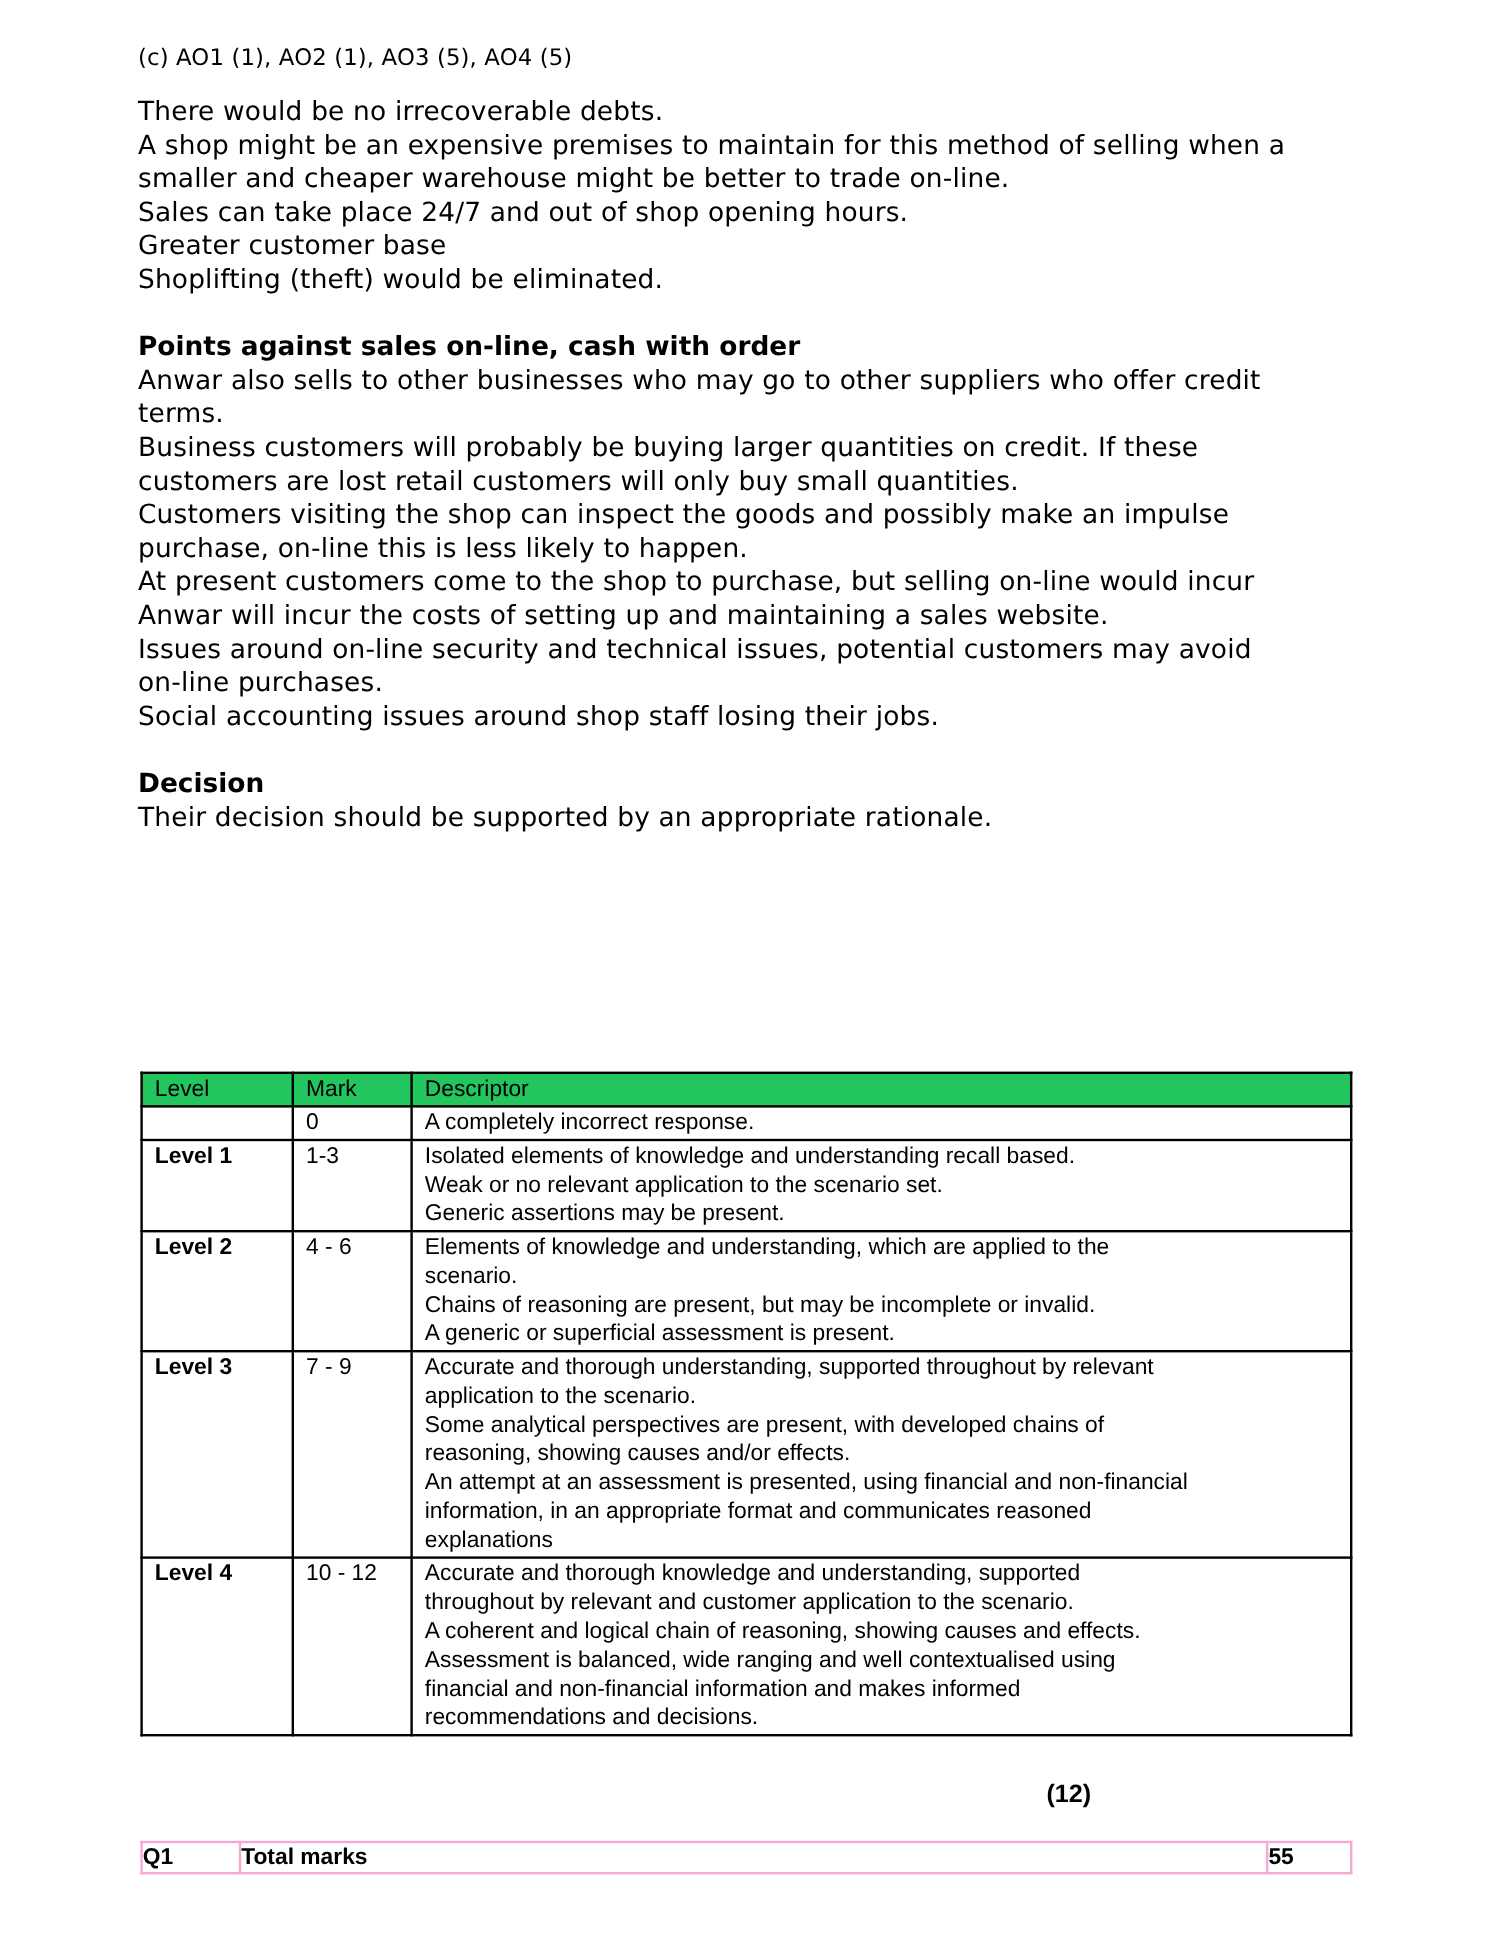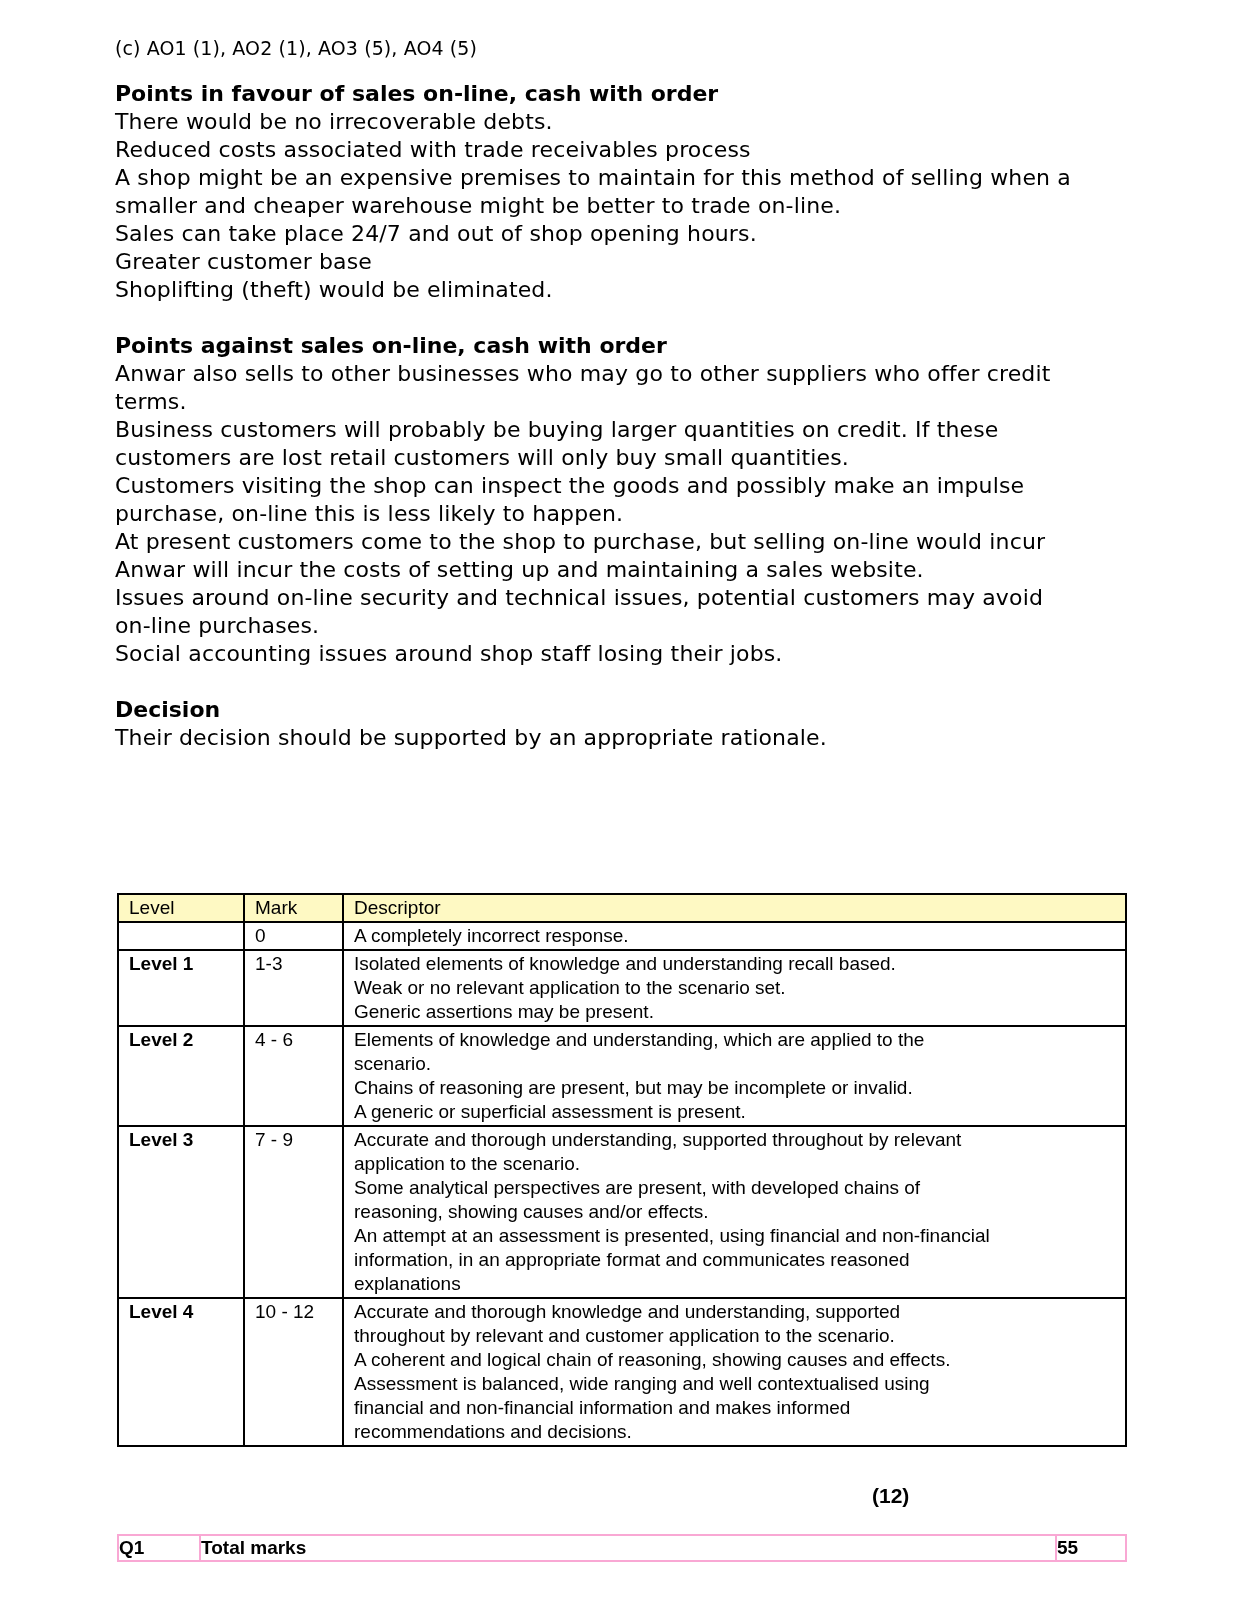--- a/index.html
+++ b/index.html
@@ -54,21 +54,21 @@
       line-height: 24px;
       table-layout: fixed;
     }
     .marks-table th, .marks-table td {
       border: 2px solid #000;
       vertical-align: top;
       text-align: left;
       padding: 1px 10px 1px 10px;
     }
     .marks-table th {
-      background: #fef9c3;
+      background: #22c55e;
       font-weight: normal;
       height: 24px;
     }
     .marks-table .col-level { width: 126px; }
     .marks-table .col-mark { width: 99px; }
     .marks-table td.level-cell { font-weight: bold; }
     .desc-line { display: block; }
     .total-marker {
       position: absolute;
       left: 872px;
@@ -97,23 +97,21 @@
     .total-table .c1 { width: 80px; }
     .total-table .c3 { width: 68px; }
   </style>
 </head>
 <body>
 
 <div class="page">
   <p class="ao-header">(c) AO1 (1), AO2 (1), AO3 (5), AO4 (5)</p>
 
   <div class="section">
-    <p class="section-title">Points in favour of sales on-line, cash with order</p>
     <p class="body-line">There would be no irrecoverable debts.</p>
-    <p class="body-line">Reduced costs associated with trade receivables process</p>
     <p class="body-line">A shop might be an expensive premises to maintain for this method of selling when a</p>
     <p class="body-line">smaller and cheaper warehouse might be better to trade on-line.</p>
     <p class="body-line">Sales can take place 24/7 and out of shop opening hours.</p>
     <p class="body-line">Greater customer base</p>
     <p class="body-line">Shoplifting (theft) would be eliminated.</p>
   </div>
 
   <div class="section">
     <p class="section-title">Points against sales on-line, cash with order</p>
     <p class="body-line">Anwar also sells to other businesses who may go to other suppliers who offer credit</p>

